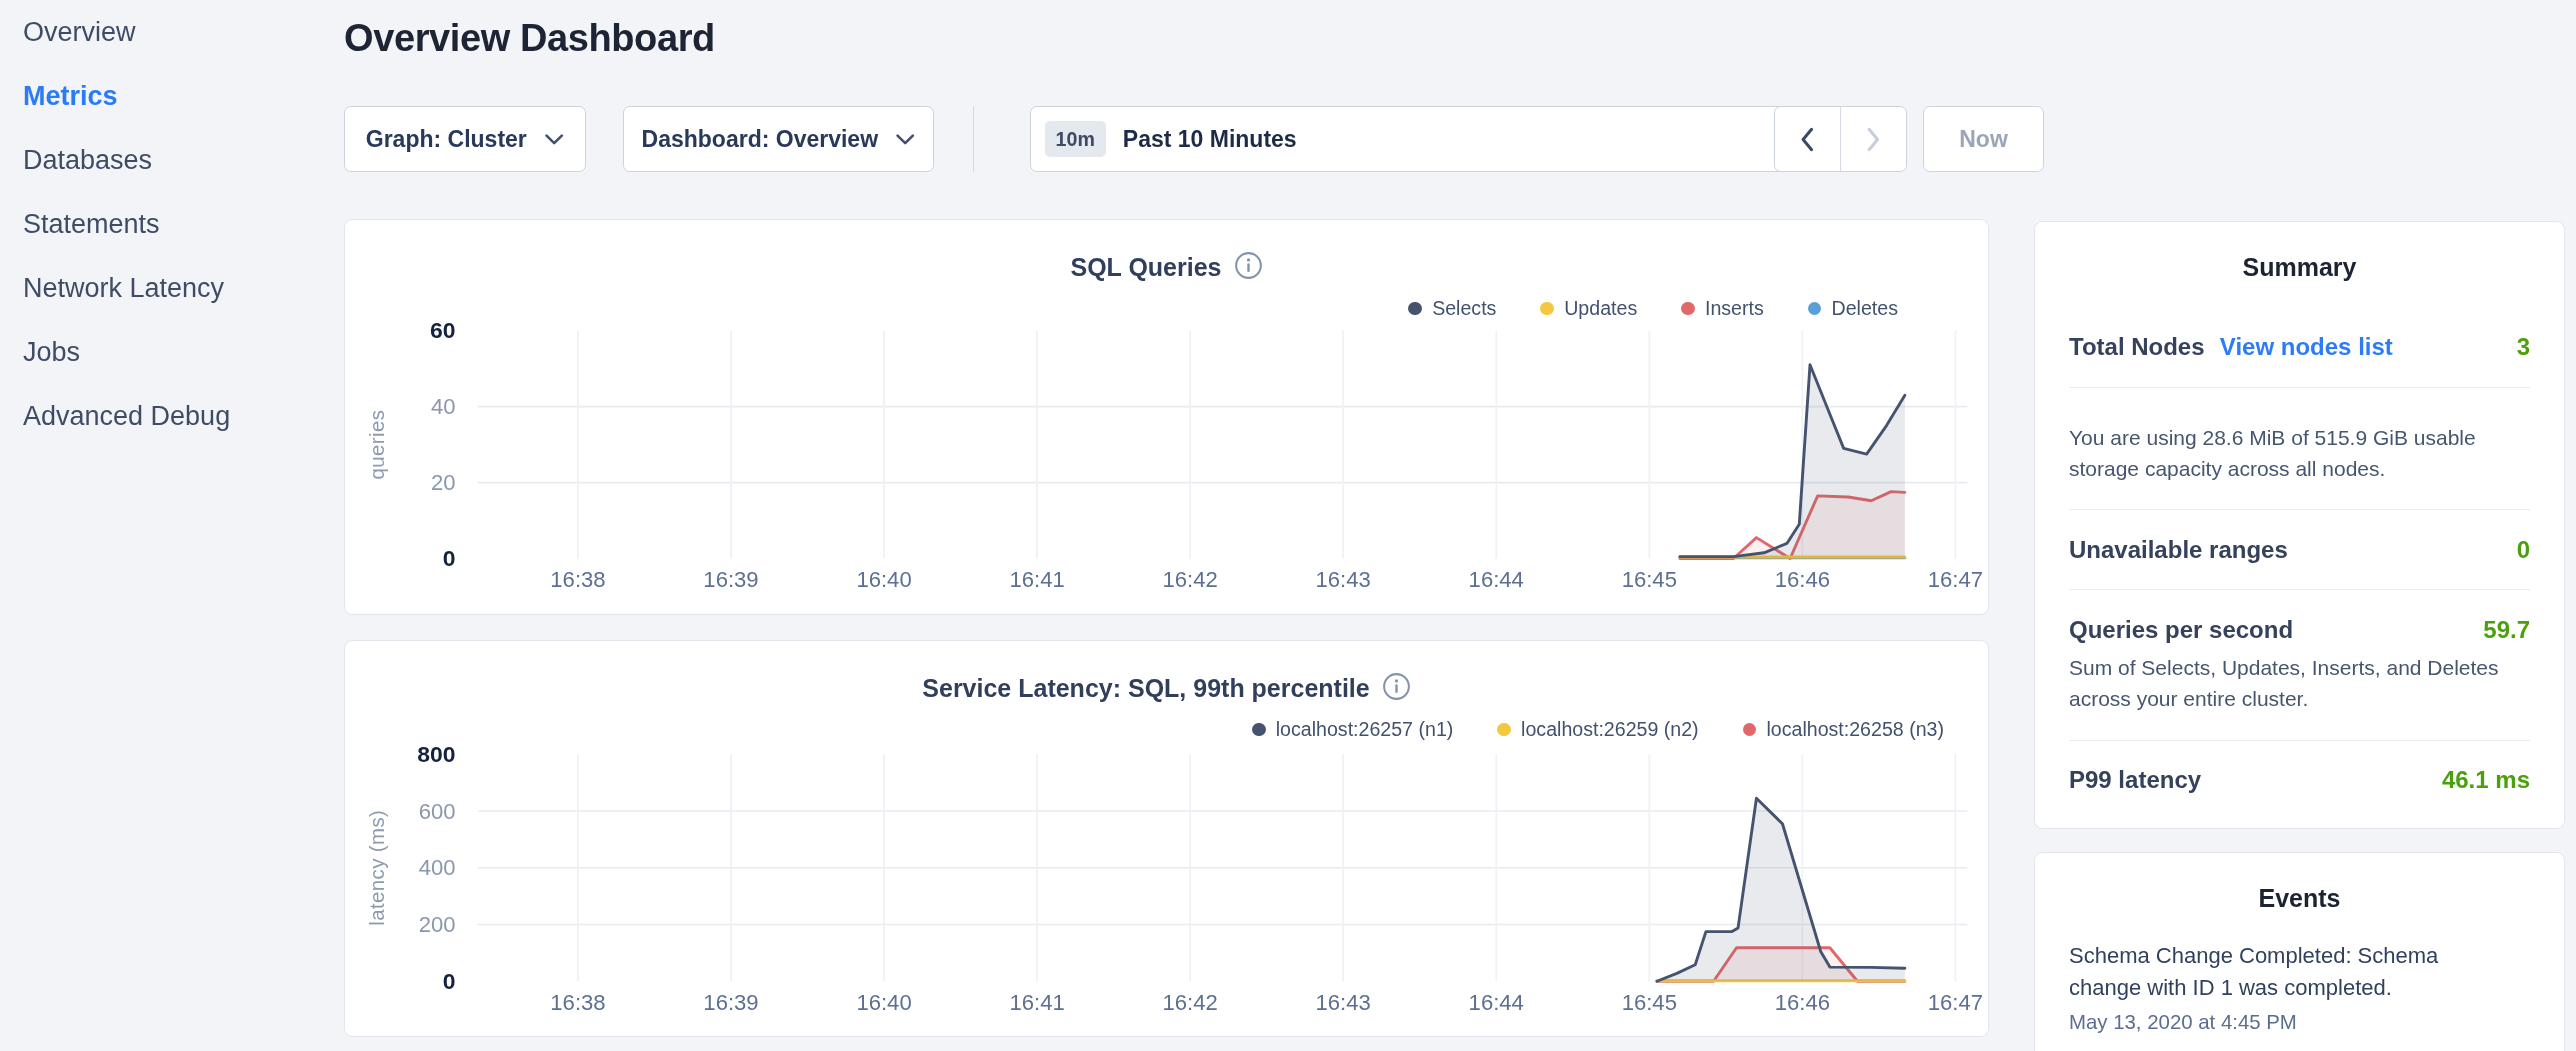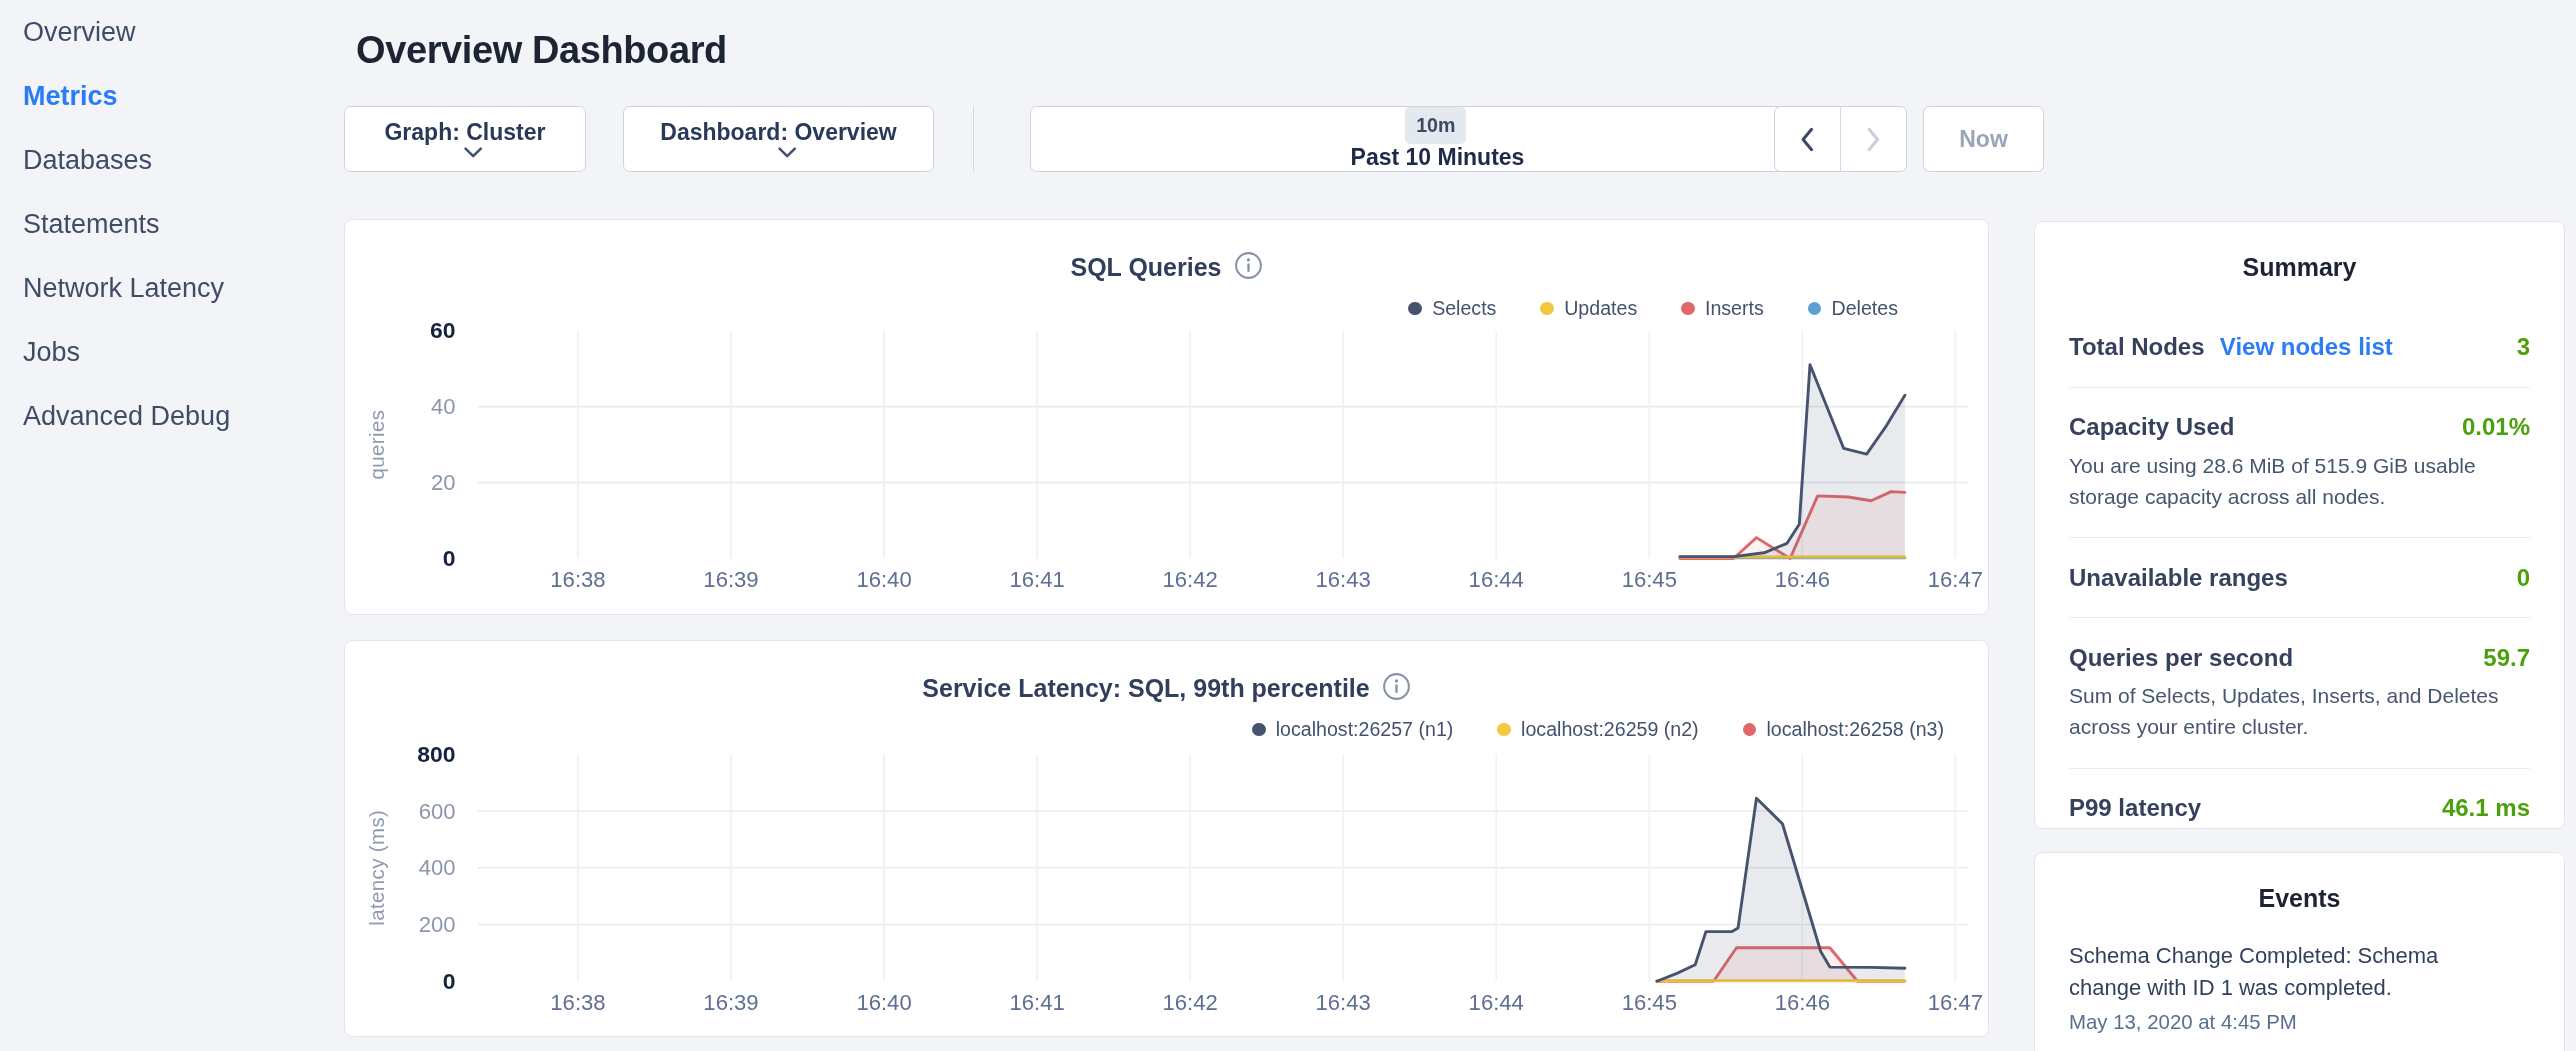--- a/index.html
+++ b/index.html
@@ -11,29 +11,29 @@
   }
   
   .sidebar{position:absolute;left:0;top:0;width:344px;height:1051px;}
   .nav-item{
     height:64px;display:flex;align-items:center;padding-left:23px;
     font-size:27px;color:#3f4c66;cursor:pointer;
   }
   .nav-item.active{color:#2a7bf6;font-weight:700;}
   
   .page-title{
-    position:absolute;left:344px;top:17px;margin:12px;
+    position:absolute;left:344px;top:17px;margin:0;
     font-size:38px;font-weight:700;color:#1d2433;letter-spacing:-0.4px;
   }
   .controls{position:absolute;left:344px;top:106px;width:1709px;height:66px;}
   .ctl{
     position:absolute;top:0;height:66px;background:#ffffff;
     border:1.7px solid #ccd3dd;border-radius:6.8px;box-sizing:border-box;
     display:flex;align-items:center;justify-content:center;
-    font-size:23px;font-weight:700;color:#29395a;cursor:pointer;flex-direction:column;
+    font-size:23px;font-weight:700;color:#29395a;cursor:pointer;
   }
   .btn-graph{left:0;width:242px;}
   .btn-dashboard{left:279px;width:311px;}
   .ctl .caret{margin-left:17px;display:flex;}
   .vdivider{position:absolute;left:629px;top:0;height:66px;border-left:1.7px solid #d6dbe3;}
   .time-select{left:686px;width:798px;justify-content:flex-start;align-items:center;}
   .range-badge{
     margin-left:13.6px;background:#e4e8ef;border-radius:5.1px;color:#3c4a64;
     font-size:19.6px;font-weight:700;padding:6.8px 11px;
   }
@@ -284,24 +284,20 @@
   <div class="panel-title">Summary</div>
   <div id="summary-rows">
       <div class="sum-row">
         <div class="sum-main">
           <span class="sum-label">Total Nodes</span>
           <span class="sum-link">View nodes list</span>
           <span class="sum-value">3</span>
         </div>
       </div>
       <div class="sum-row">
-        <div class="sum-main">
-          <span class="sum-label">Capacity Used</span>
-          <span class="sum-value">0.01%</span>
-        </div>
         <div class="sum-desc">You are using 28.6 MiB of 515.9 GiB usable storage capacity across all nodes.</div>
       </div>
       <div class="sum-row">
         <div class="sum-main">
           <span class="sum-label">Unavailable ranges</span>
           <span class="sum-value">0</span>
         </div>
       </div>
       <div class="sum-row">
         <div class="sum-main">

